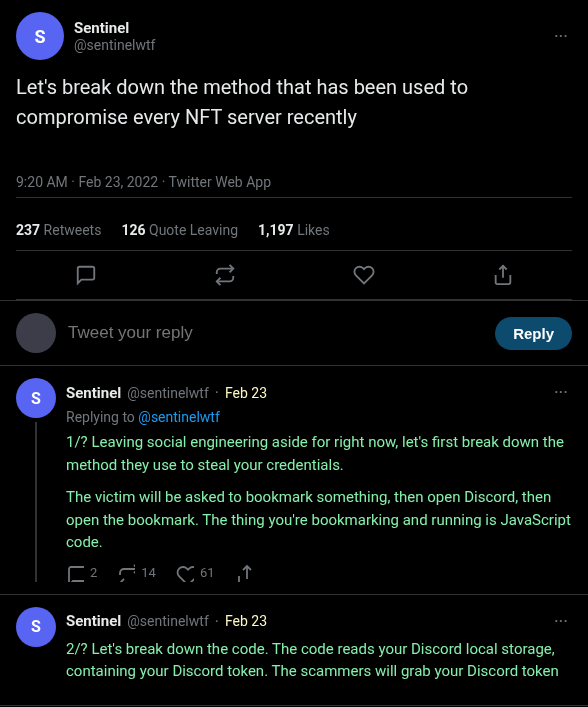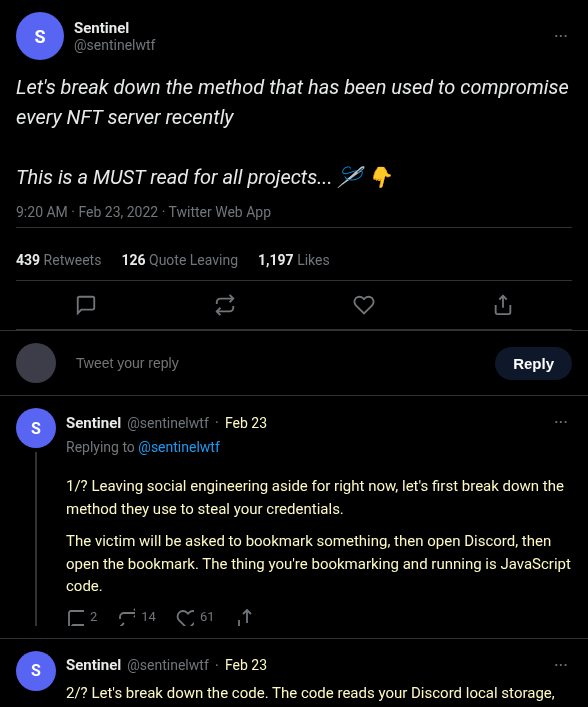--- a/index.html
+++ b/index.html
@@ -70,21 +70,20 @@
       font-size: 18px;
       cursor: pointer;
       padding: 4px;
     }
 
     .tweet-body {
       font-size: 20px;
       line-height: 1.5;
       color: #e7e9ea;
       margin: 12px 0;
-      font-style: italic;
     }
 
     .tweet-meta {
       font-size: 14px;
       color: #71767b;
       margin: 8px 0 12px 0;
       padding-bottom: 7px;
       border-bottom: 1px solid #2f3336;
     }
 
@@ -140,26 +139,25 @@
       background: #3d3d4a;
       flex-shrink: 0;
     }
 
     .reply-input {
       flex: 1;
       background: transparent;
       border: none;
       outline: none;
       color: #71767b;
-      font-size: 14px;
-      margin-left: 8px;
+      font-size: 17px;
     }
 
     .reply-btn {
-      background: #0f172a;
+      background: #0c4a6e;
       color: #fff;
       border: none;
       border-radius: 20px;
       padding: 8px 18px;
       font-size: 15px;
       font-weight: 700;
       cursor: pointer;
       flex-shrink: 0;
     }
 
@@ -227,31 +225,31 @@
     }
 
     .thread-date {
       font-size: 14px;
       color: #fef9c3;
     }
 
     .replying-to {
       font-size: 14px;
       color: #71767b;
-      margin-bottom: 20px;
+      margin-bottom: 6px;
     }
 
     .replying-to span {
       color: #1d9bf0;
     }
 
     .thread-text {
       font-size: 15px;
       line-height: 1.5;
-      color: #fef9c3;
+      color: #86efac;
       margin-bottom: 10px;
     }
 
     .thread-actions {
       display: flex;
       gap: 20px;
       margin-top: 8px;
     }
 
     .thread-action {
@@ -288,28 +286,27 @@
         <span class="author-name">Sentinel</span>
         <span class="author-handle">@sentinelwtf</span>
       </div>
     </div>
     <span class="more-icon">···</span>
   </div>
 
   <div class="tweet-body">
     <div>Let's break down the method that has been used to compromise every NFT server recently</div>
     <br>
-    <div>This is a MUST read for all projects... 🪡 👇</div>
   </div>
 
   <div class="tweet-meta">9:20 AM · Feb 23, 2022 · Twitter Web App</div>
 
   <div class="stats-row">
     <div class="stat-item">
-      <strong>439</strong>
+      <strong>237</strong>
       <span>Retweets</span>
     </div>
     <div class="stat-item">
       <strong>126</strong>
       <span>Quote Leaving</span>
     </div>
     <div class="stat-item">
       <strong>1,197</strong>
       <span>Likes</span>
     </div>

